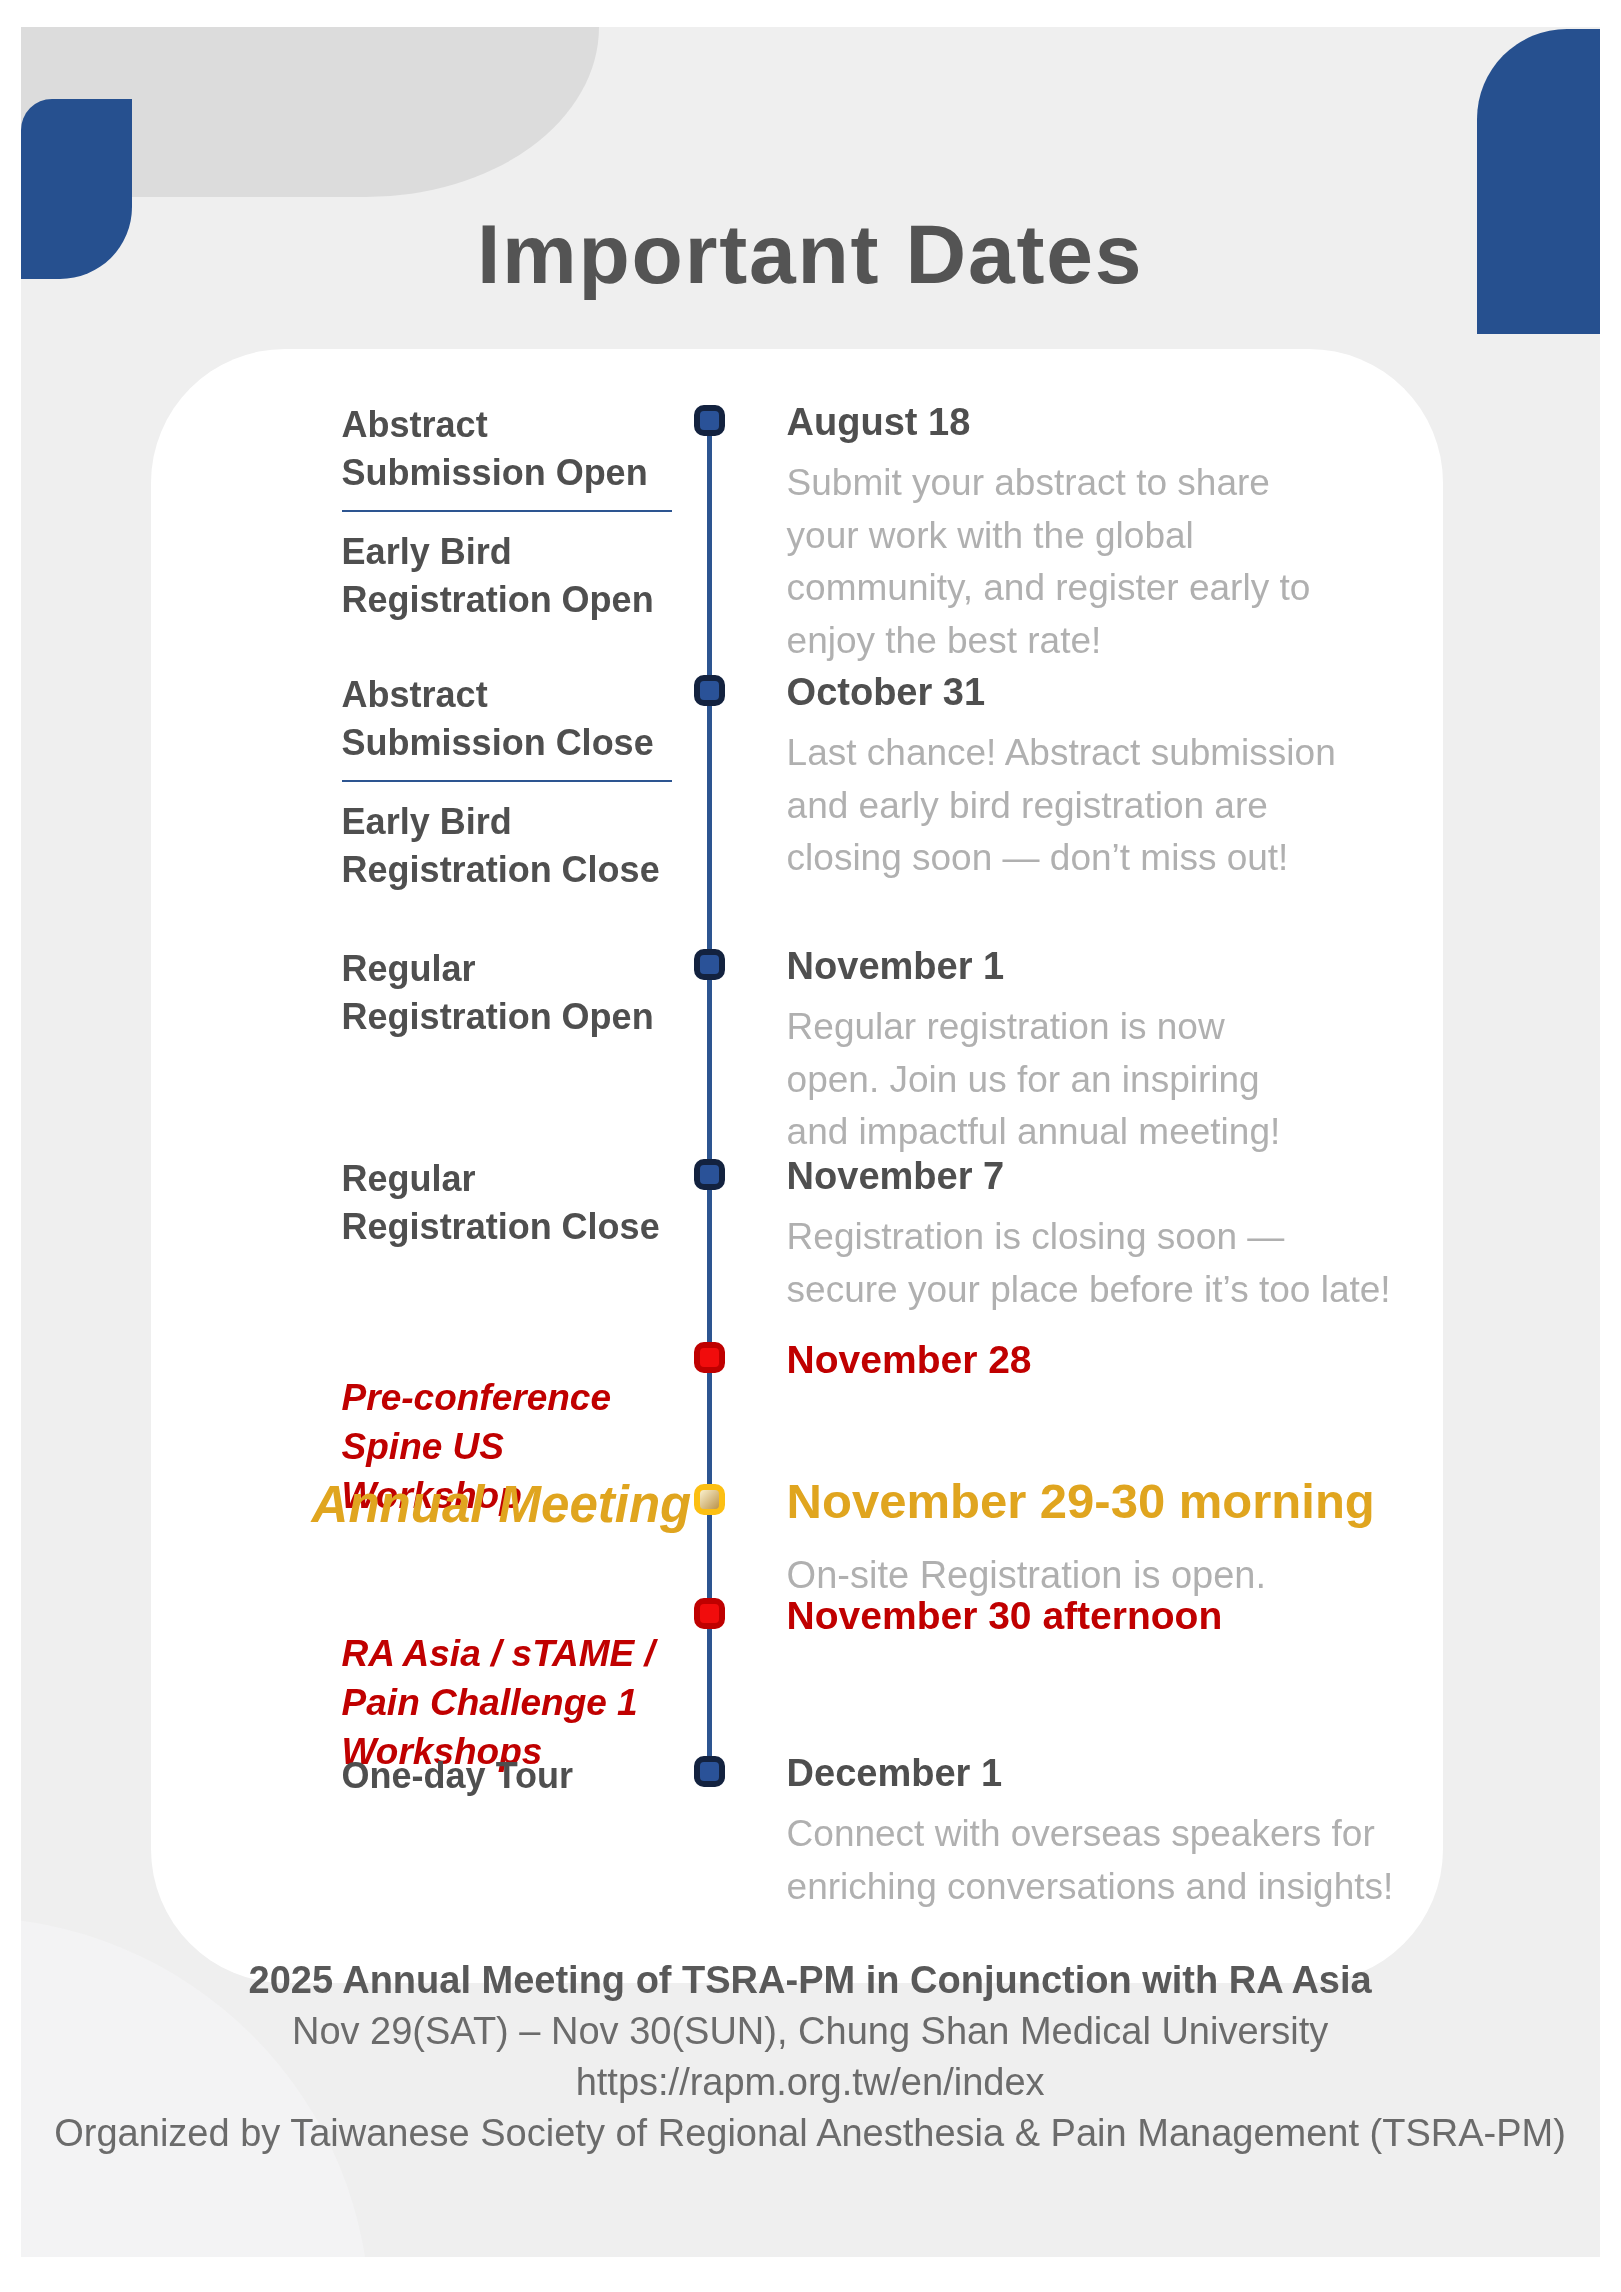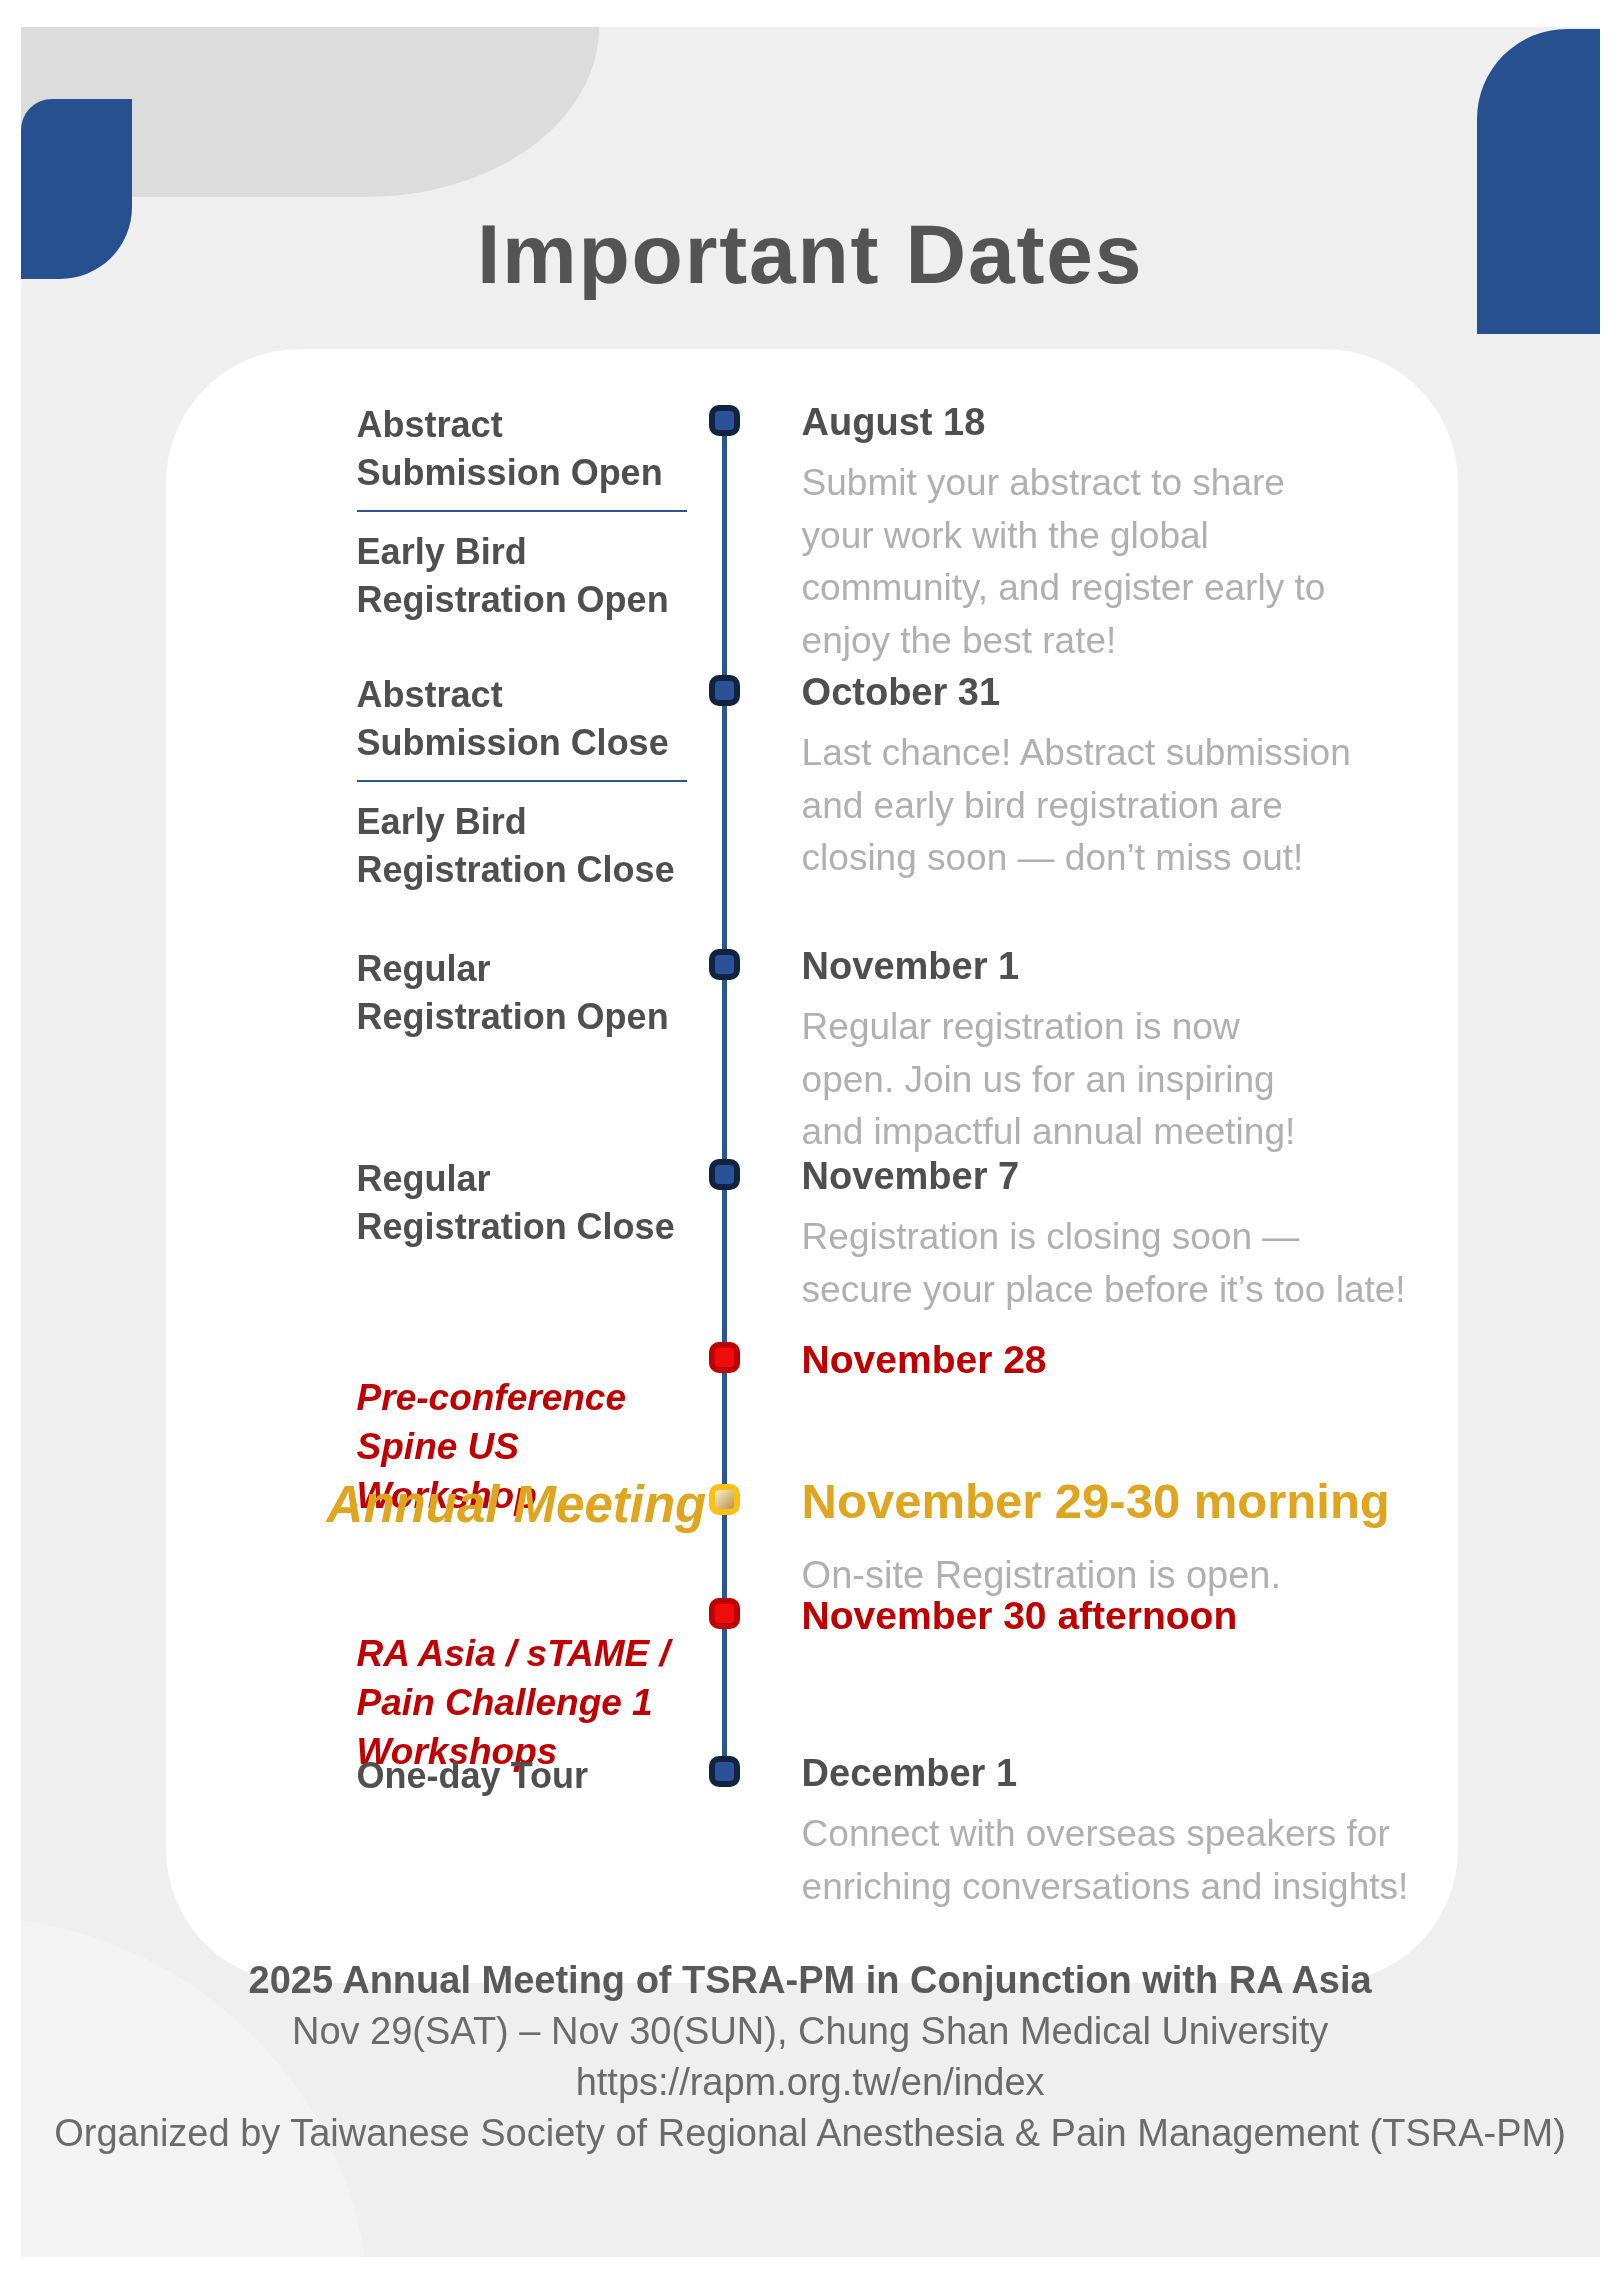--- a/index.html
+++ b/index.html
@@ -32,21 +32,21 @@
   .decor-faint{
     left:-457px;top:1890px;width:806px;height:806px;border-radius:50%;
     background:#f3f3f4;
   }
   .page-title{
     position:absolute;left:0;top:179px;width:100%;margin:0;
     text-align:center;font-size:84px;font-weight:bold;letter-spacing:1.8px;
     color:#545454;
   }
   .card{
-    position:absolute;left:145px;top:322px;width:1292px;height:1634px;
+    position:absolute;left:130px;top:322px;width:1292px;height:1634px;
     background:#ffffff;border-radius:134px;
   }
   .tline{
     position:absolute;left:556px;top:72px;width:5.4px;height:1351px;
     background:var(--timeline-blue,#2d5591);
   }
   .trow{position:absolute;left:0;width:100%;height:0;overflow:visible;}
   .tlabel{position:absolute;left:191px;top:0;width:345px;}
   .label-text{
     white-space:pre-line;font-weight:bold;font-size:36px;line-height:1.32;

